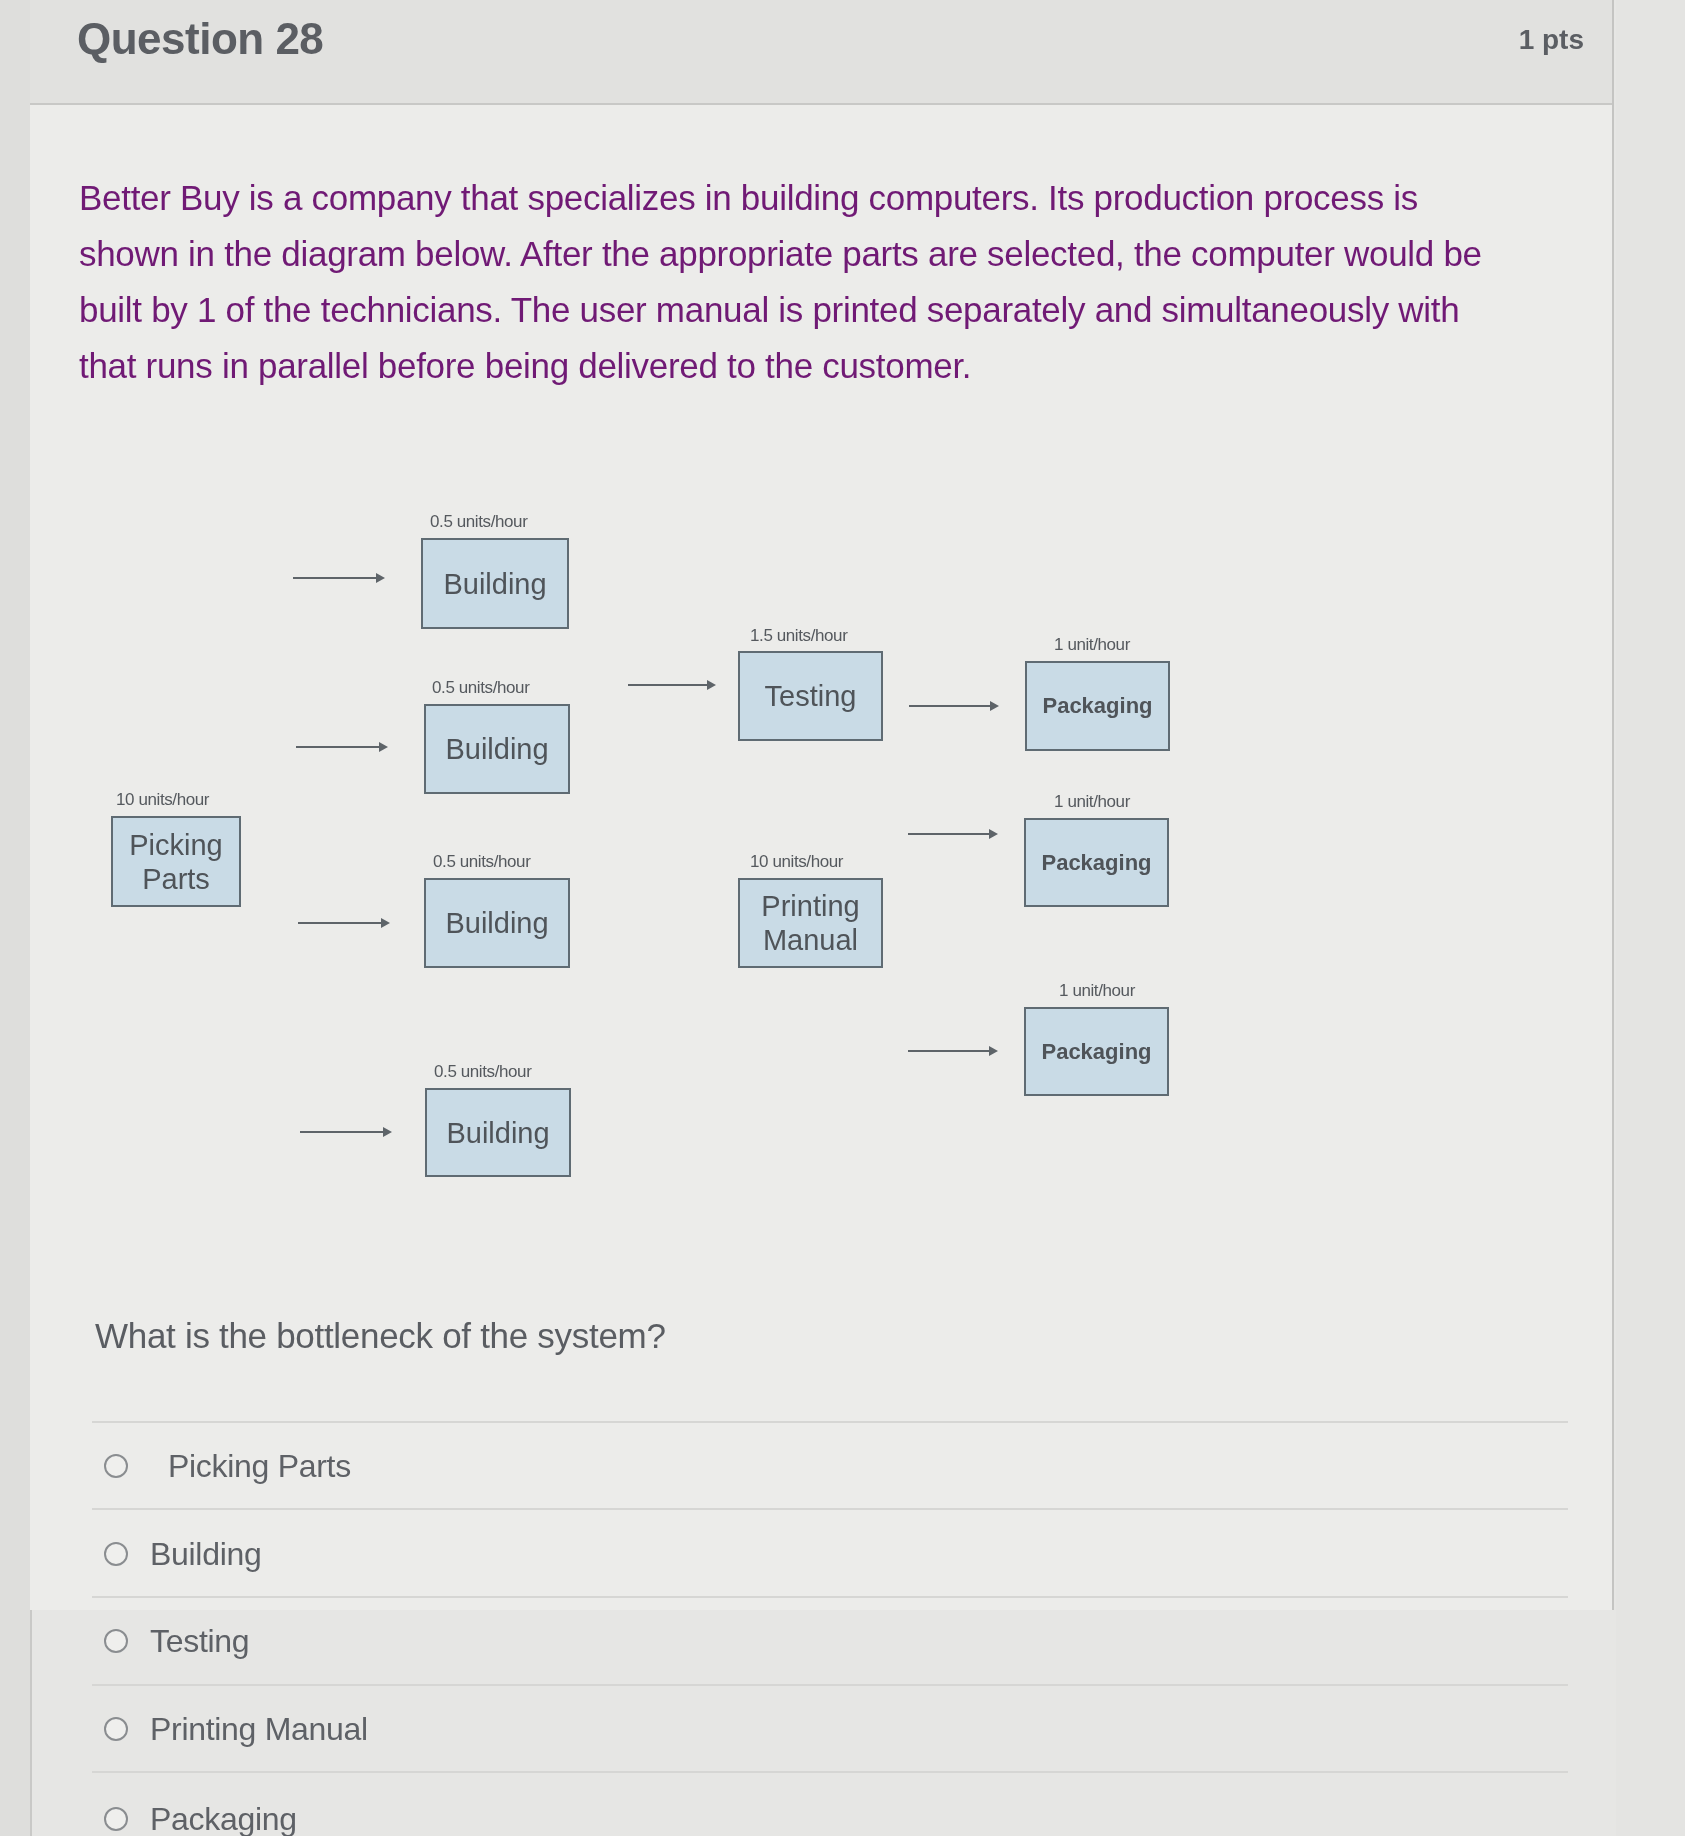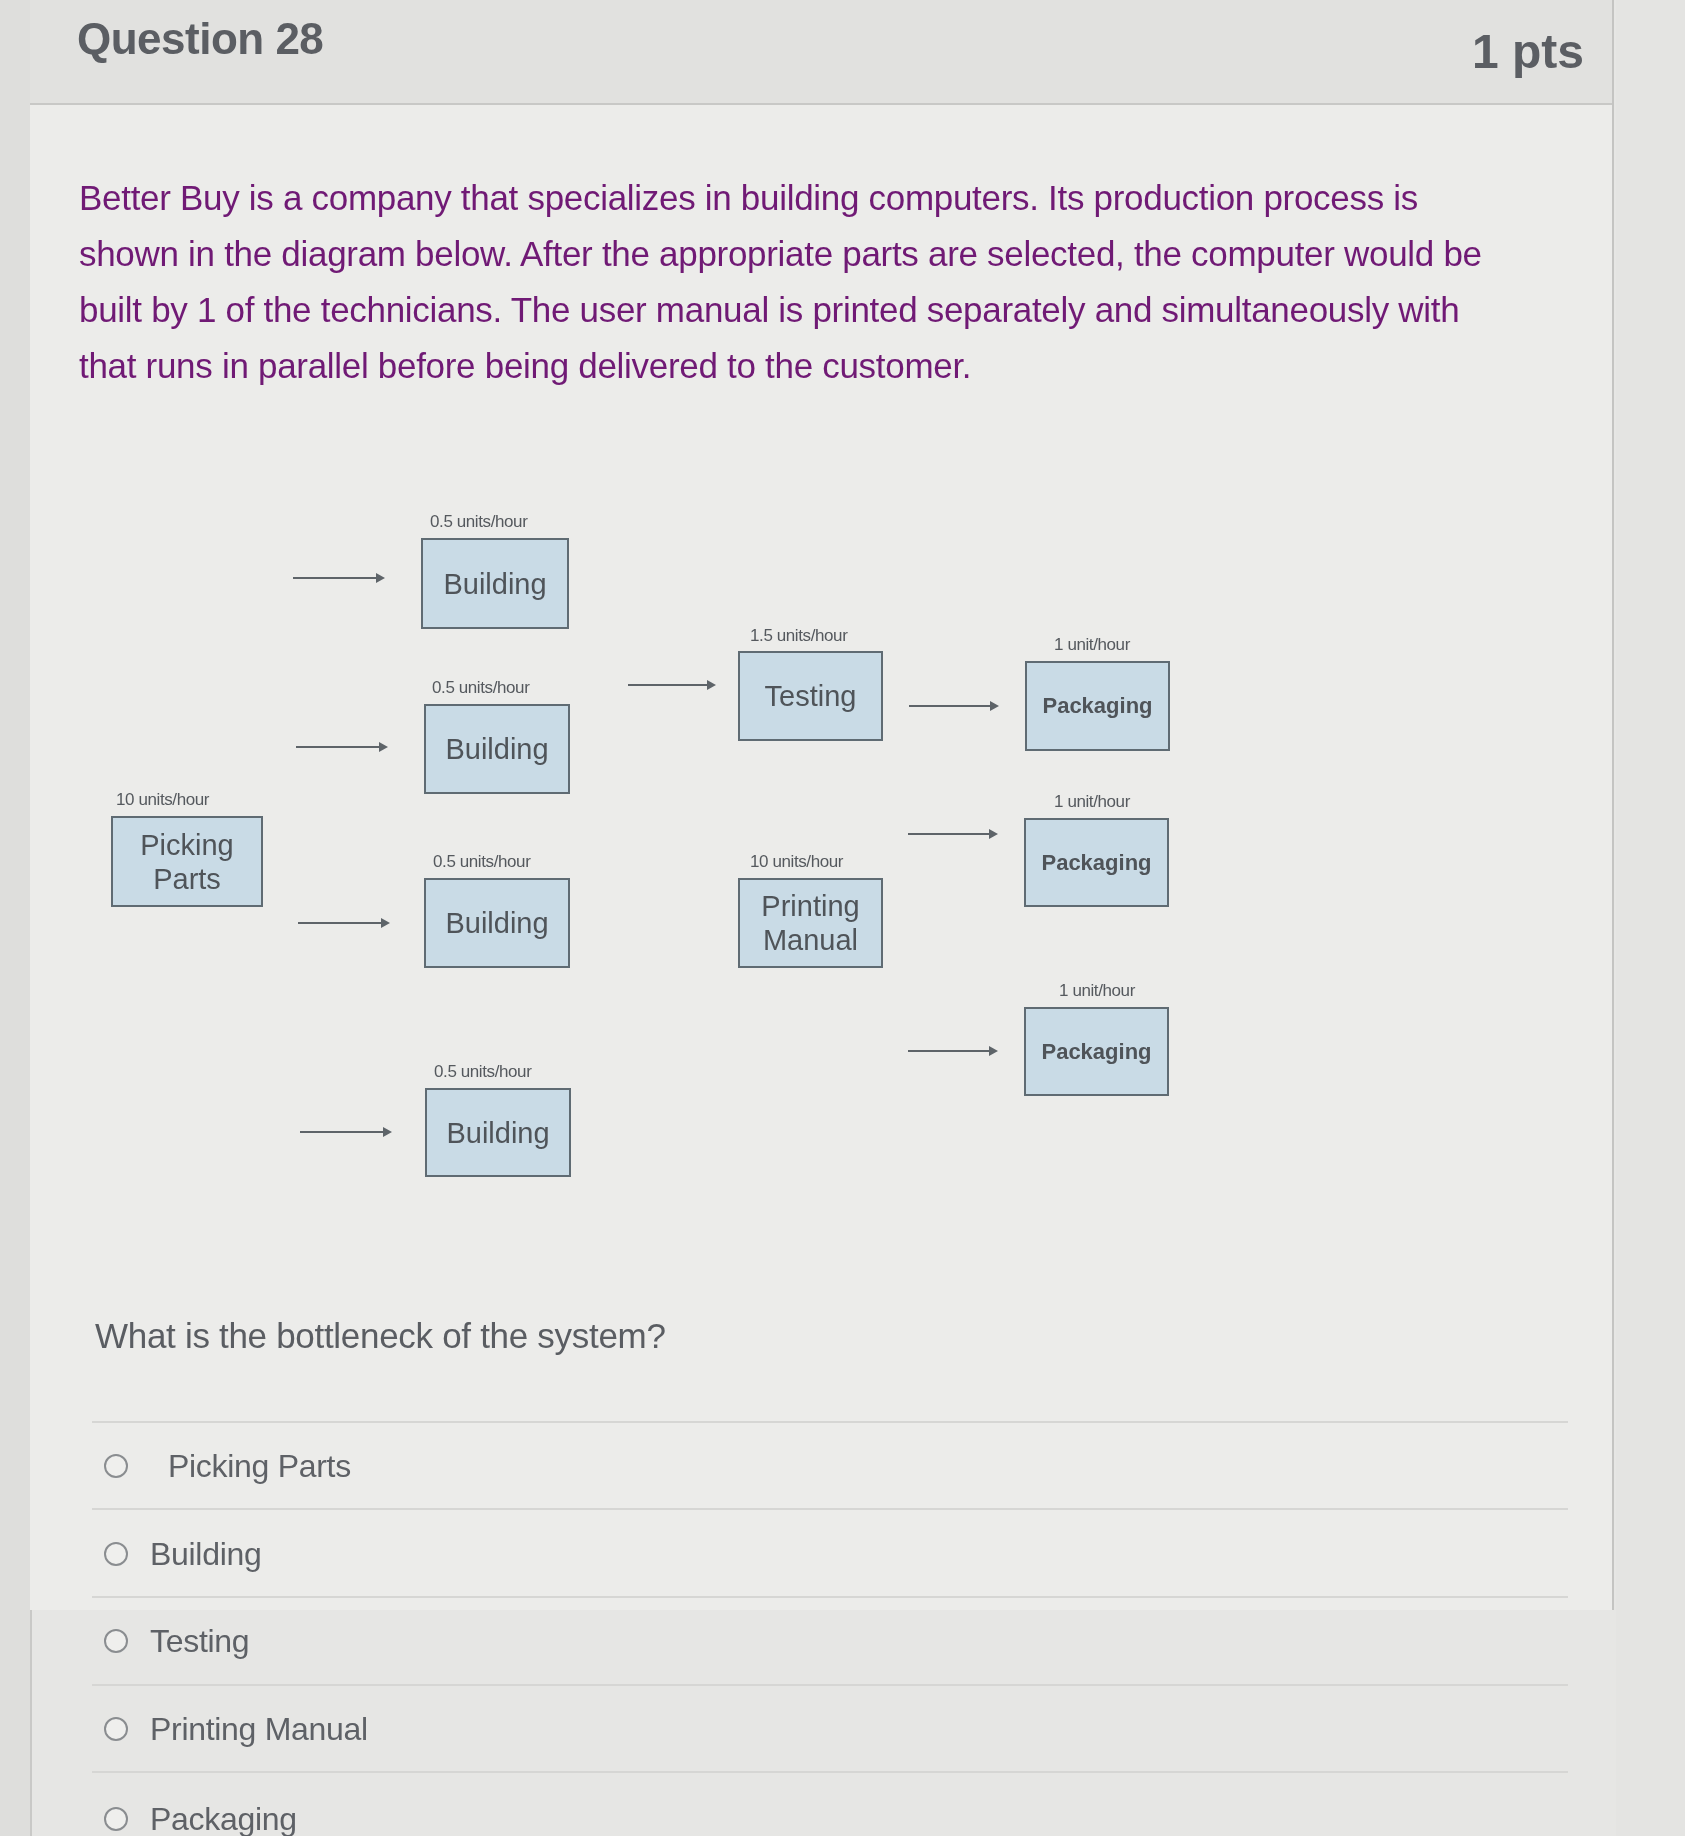--- a/index.html
+++ b/index.html
@@ -24,21 +24,21 @@
     .card-header {
       position: absolute; left: 0; top: 0; width: 1582px; height: 103px;
       background: #e1e1df; border-bottom: 2px solid #c8c8c6;
     }
     .q-title {
       position: absolute; left: 47px; top: 14px;
       font-size: 44px; font-weight: bold; color: #5b5e63; letter-spacing: -0.5px;
     }
     .q-pts {
       position: absolute; right: 28px; top: 24px;
-      font-size: 48px; font-weight: bold; color: #5b5e63;
+      font-size: 28px; font-weight: bold; color: #5b5e63;
     }
     .prompt {
       position: absolute; left: 79px; top: 170px; width: 1520px;
       font-size: 35px; line-height: 56px; color: #701a75; letter-spacing: -0.3px;
     }
     .prompt div { white-space: nowrap; }
     .diagram { position: absolute; left: 0; top: 0; width: 1685px; height: 1836px; pointer-events: none; }
     .node {
       position: absolute; box-sizing: border-box;
       background: #c9dbe6; border: 2.5px solid #5f6b73;
@@ -92,21 +92,21 @@
 <div class="prompt">
   <div>Better Buy is a company that specializes in building computers. Its production process is</div>
   <div>shown in the diagram below. After the appropriate parts are selected, the computer would be</div>
   <div>built by 1 of the technicians. The user manual is printed separately and simultaneously with</div>
   <div>that runs in parallel before being delivered to the customer.</div>
 </div>
 
 <div class="diagram">
 
   <div class="rate" style="left:116px; top:790px;">10 units/hour</div>
-  <div class="node" style="left:111px; top:816px; width:152px; height:91px;">
+  <div class="node" style="left:111px; top:816px; width:130px; height:91px;">
     <div class="nlabel">
       <div>Picking</div>
       <div>Parts</div>
     </div>
   </div>
 
   <div class="arrow" style="left:293px; top:577px; width:90px;"></div>
   <div class="rate" style="left:430px; top:512px;">0.5 units/hour</div>
   <div class="node" style="left:421px; top:538px; width:148px; height:91px;">
     <div class="nlabel">Building</div>

